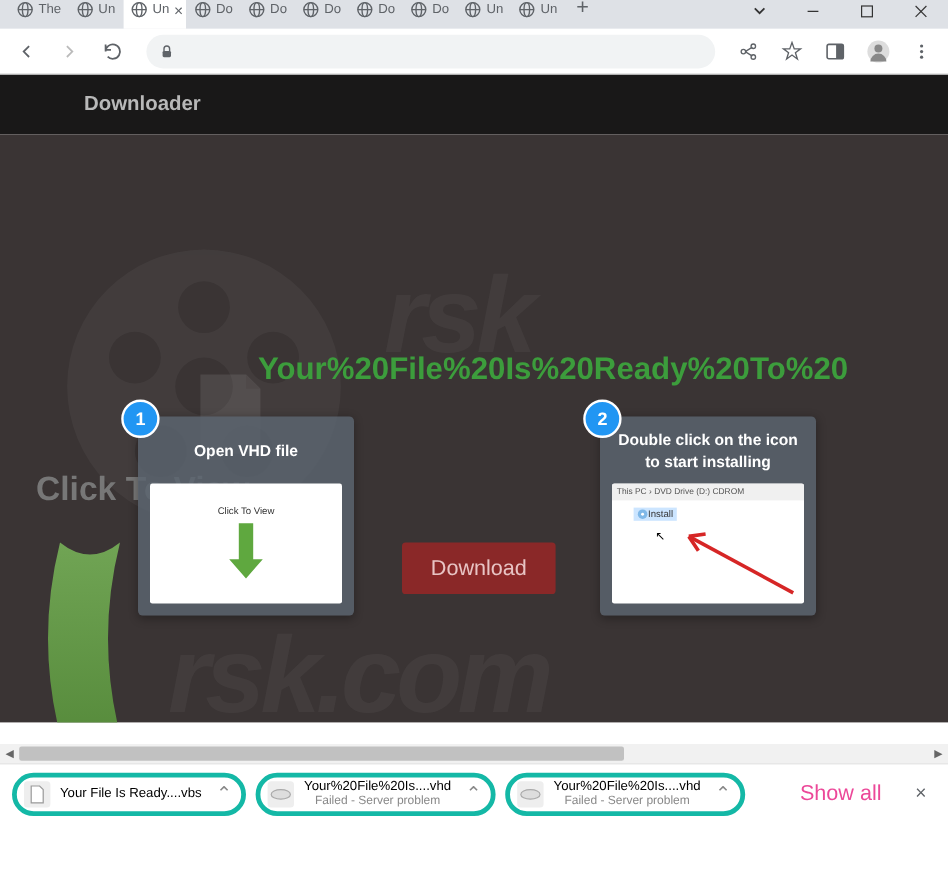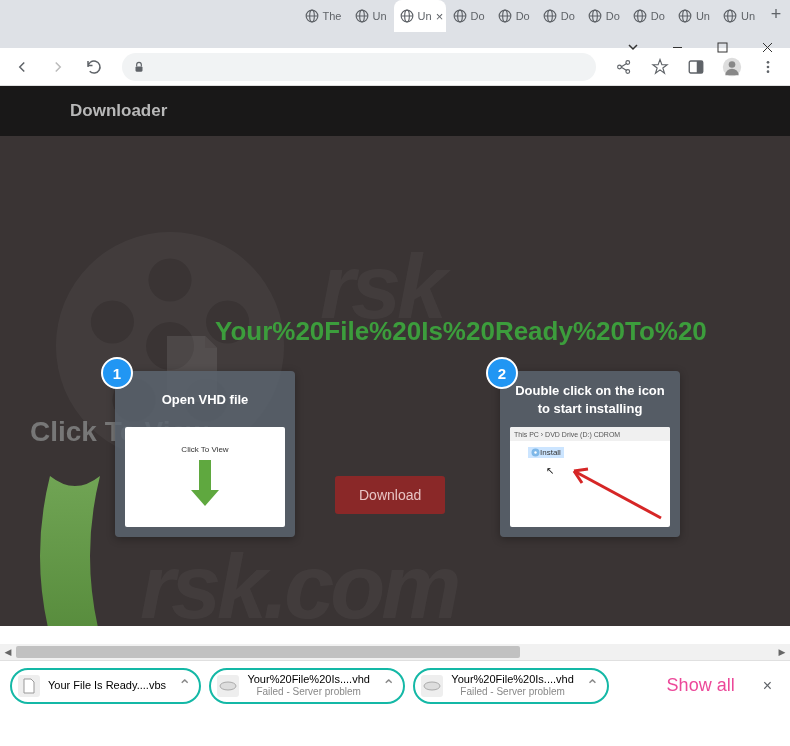--- a/index.html
+++ b/index.html
@@ -1,19 +1,19 @@
 <!DOCTYPE html>
 <html><head>
 <meta charset="utf-8">
 <style>
 * { margin: 0; padding: 0; box-sizing: border-box; font-family: Arial, sans-serif; }
 body { width: 790px; height: 746px; background: #fff; overflow: hidden; position: relative; }
 
 
-.titlebar { height: 48px; background: #dee1e6; display: flex; align-items: flex-end; flex-direction: column; }
+.titlebar { height: 24px; background: #dee1e6; display: flex; align-items: flex-end; }
 .tabs { display: flex; flex: 1; padding-left: 8px; }
 .tab { display: flex; align-items: center; height: 32px; padding: 0 6px; font-size: 11px; color: #5f6368; border-radius: 8px 8px 0 0; margin-right: 1px; min-width: 44px; max-width: 52px; overflow: hidden; white-space: nowrap; gap: 4px; }
 .tab.active { background: #fff; }
 .tab .globe { width: 14px; height: 14px; flex-shrink: 0; }
 .tab .close-x { font-size: 13px; color: #5f6368; margin-left: auto; }
 .newtab { width: 28px; height: 28px; display: flex; align-items: center; justify-content: center; font-size: 18px; color: #5f6368; }
 .winctrls { display: flex; margin-left: auto; }
 .winctrls > div { width: 45px; height: 30px; display: flex; align-items: center; justify-content: center; }
 
 
@@ -53,34 +53,34 @@
 .thumb { background: #fff; height: 100px; margin-top: 8px; display: flex; align-items: center; justify-content: center; position: relative; border-radius: 2px; overflow: hidden; }
 .thumb1-inner { font-size: 8px; color: #333; text-align: center; }
 .thumb1-inner .t-label { margin-bottom: 4px; }
 .thumb2-bar { position: absolute; top: 0; left: 0; right: 0; height: 14px; background: #f0f0f0; font-size: 7px; color: #555; padding: 2px 4px; display: flex; align-items: center; gap: 2px; }
 .thumb2-body { position: absolute; top: 14px; left: 0; right: 0; bottom: 0; }
 .install-item { position: absolute; left: 18px; top: 6px; font-size: 8px; color: #333; background: #cce5ff; padding: 1px 3px; display: flex; align-items: center; gap: 0; }
 .red-arrow { position: absolute; right: 4px; bottom: 4px; }
 .cursor-ptr { position: absolute; left: 36px; top: 24px; font-size: 10px; }
 
 
-.dlbtn { position: absolute; left: 335px; top: 340px; background: #8a2828; color: #e8c4c4; font-size: 14px; padding: 11px 24px; border-radius: 3px; }
+.dlbtn { position: absolute; left: 335px; top: 340px; background: #8a2828; color: #e8c4c4; font-size: 18px; padding: 11px 24px; border-radius: 3px; }
 
 
 .zipghost { position: absolute; left: 162px; top: 198px; width: 60px; height: 70px; opacity: 0.12; }
 
 
 .hscroll { position: absolute; bottom: 0; left: 0; right: 0; height: 16px; background: #f1f1f1; display: flex; align-items: center; }
 .hscroll .thumb-bar { position: absolute; left: 16px; width: 504px; height: 12px; background: #c1c1c1; border-radius: 2px; top: 2px; }
 .hscroll .arr { width: 16px; height: 16px; display: flex; align-items: center; justify-content: center; font-size: 9px; color: #666; }
 .hscroll .arr.right { margin-left: auto; }
 
 
 .shelf { height: 50px; background: #fff; border-top: 1px solid #e0e0e0; display: flex; align-items: center; padding: 0 10px; gap: 8px; }
-.dlitem { display: flex; align-items: center; border: 2px solid #14b8a6; border-radius: 18px; height: 36px; padding: 0 8px 0 6px; gap: 8px; }
+.dlitem { display: flex; align-items: center; border: 4px solid #14b8a6; border-radius: 18px; height: 36px; padding: 0 8px 0 6px; gap: 8px; }
 .dlitem .icon { width: 22px; height: 22px; background: #eee; border-radius: 3px; display: flex; align-items: center; justify-content: center; }
 .dlitem .txt { display: flex; flex-direction: column; font-size: 11px; line-height: 1.2; }
 .dlitem .sub { font-size: 10px; color: #888; text-align: center; }
 .dlitem .chev { color: #888; margin-left: 4px; }
 .showall { margin-left: auto; color: #ec4899; font-size: 18px; padding: 6px 12px; }
 .shelf-close { color: #5f6368; padding: 0 8px; font-size: 16px; }
 </style>
 </head>
 <body>
 

